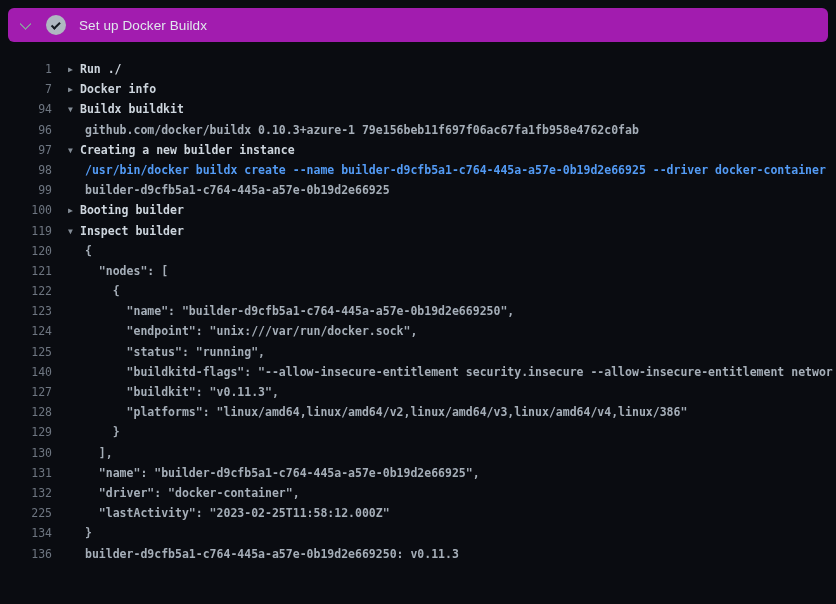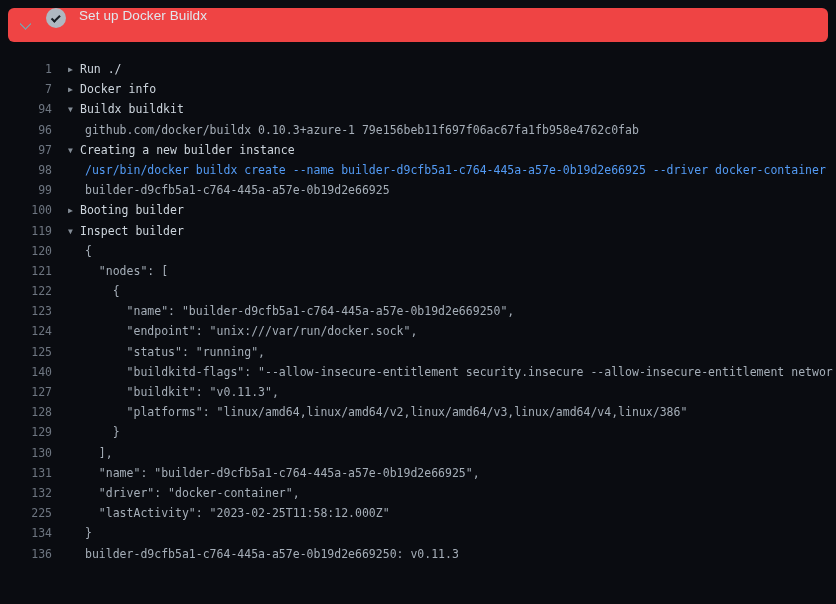--- a/index.html
+++ b/index.html
@@ -7,23 +7,24 @@
     width: 836px; height: 604px;
     background: #0a0c11;
     overflow: hidden;
     font-family: "DejaVu Sans Mono", "Liberation Mono", monospace;
   }
   
   .step-header {
     position: absolute;
     left: 8px; right: 8px; top: 8px;
     height: 34px;
-    background: #ef4444;
+    background: #a21caf;
     border-radius: 6px;
     display: flex;
+    align-items: center;
     cursor: pointer;
   }
   .chevron-wrap {
     width: 34px;
     display: flex; align-items: center; justify-content: center;
   }
   .chevron-down {
     width: 9px; height: 9px;
     border-left: 2px solid #8b949e;
     border-bottom: 2px solid #8b949e;
@@ -69,20 +70,21 @@
   .log-line .num {
     flex: 0 0 52px;
     text-align: right;
     color: #6e7681;
     cursor: pointer;
   }
   .log-line .body {
     flex: 1;
     margin-left: 16px;
     overflow: hidden;
+    font-weight: bold;
   }
   .log-line.plain .body { padding-left: 17px; }
   .log-line.group { cursor: pointer; }
   .log-line.group .arrow {
     display: inline-block;
     width: 12px;
     font-size: 8px;
     color: #848d97;
     vertical-align: 1px;
   }

